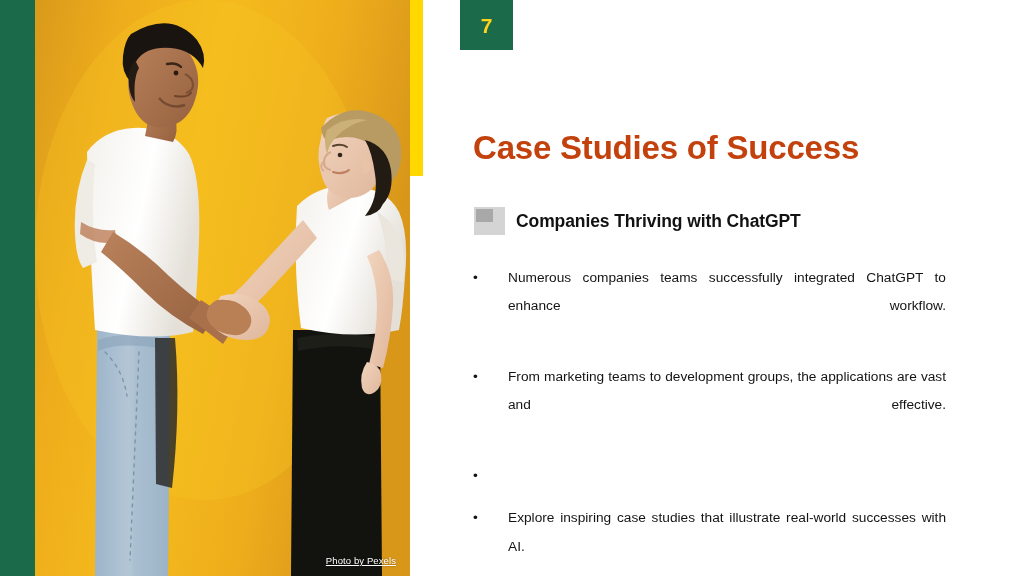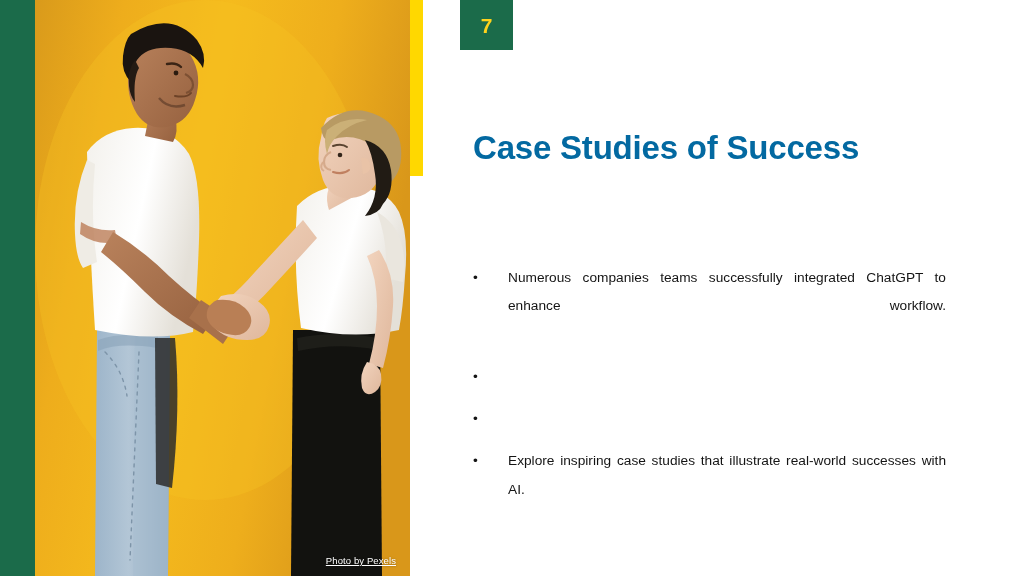--- a/index.html
+++ b/index.html
@@ -88,21 +88,21 @@
     font-family: "Liberation Sans", sans-serif;
     line-height: 1;
   }
 
   
   .slide-title {
     position: absolute;
     left: 473px;
     top: 108px;
     width: 480px;
-    color: #0369a1;
+    color: #c2410c;
     font-size: 33px;
     font-weight: bold;
     font-family: "Liberation Sans", sans-serif;
     letter-spacing: -0.2px;
     line-height: 1.1;
     white-space: nowrap;
   }
 
   
   .sub-row {
@@ -275,28 +275,33 @@
   </div>
 
   <div class="yellow-accent"></div>
 
   <div class="slide-badge">
     <span class="num">7</span>
   </div>
 
   <h1 class="slide-title">Case Studies of Success</h1>
 
+  <div class="sub-row">
+    <span class="img-placeholder"></span>
+    <span class="sub-heading">Companies Thriving with ChatGPT</span>
+  </div>
 
   <div class="bullets">
     <p class="bullet-item">
       <span class="bullet-dot">•</span>
       <span>Numerous companies teams successfully integrated ChatGPT to enhance workflow.</span>
     </p>
     <p class="bullet-item">
       <span class="bullet-dot">•</span>
+      <span>From marketing teams to development groups, the applications are vast and effective.</span>
     </p>
     <p class="bullet-item">
       <span class="bullet-dot">•</span>
     </p>
     <p class="bullet-item">
       <span class="bullet-dot">•</span>
       <span>Explore inspiring case studies that illustrate real-world successes with AI.</span>
     </p>
   </div>
 

